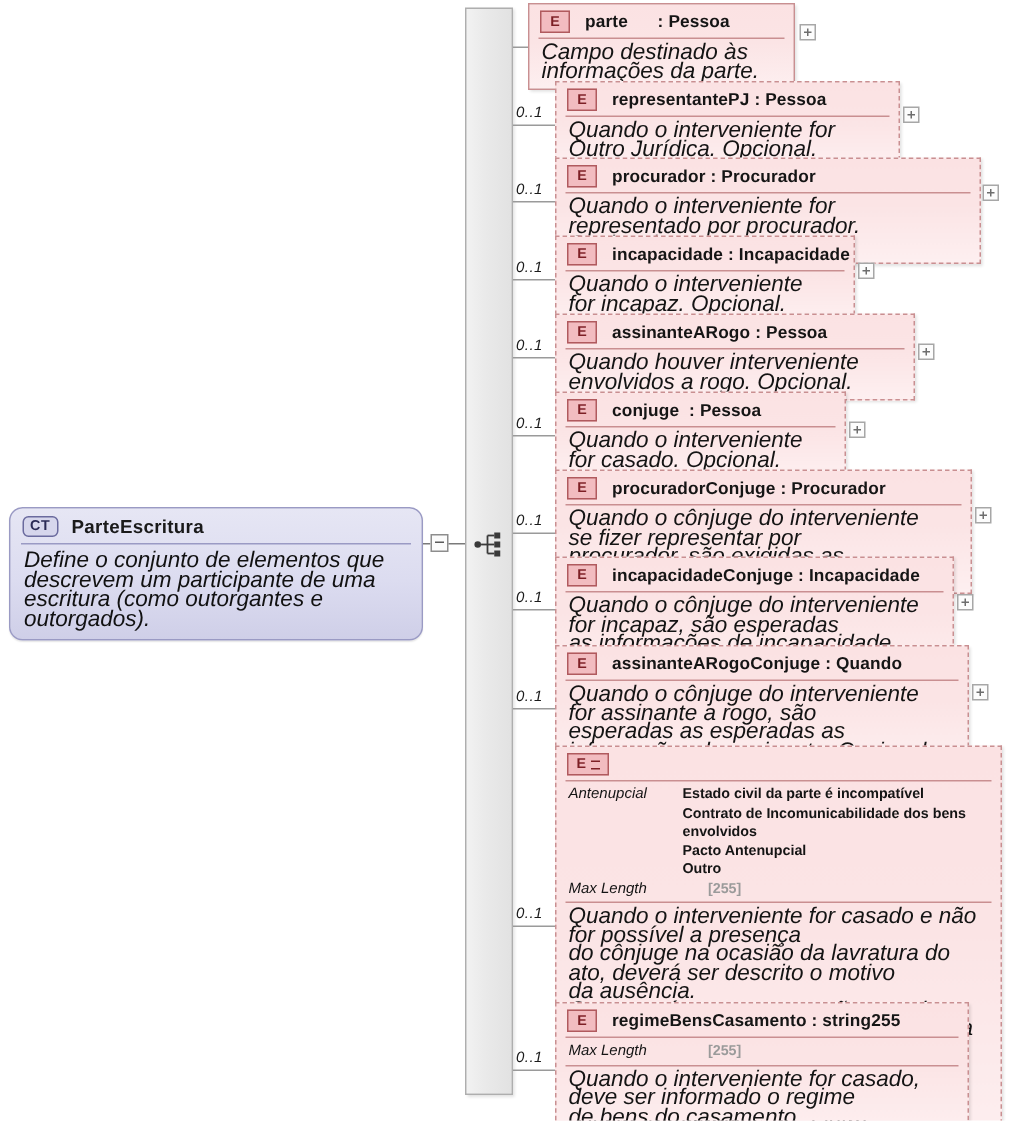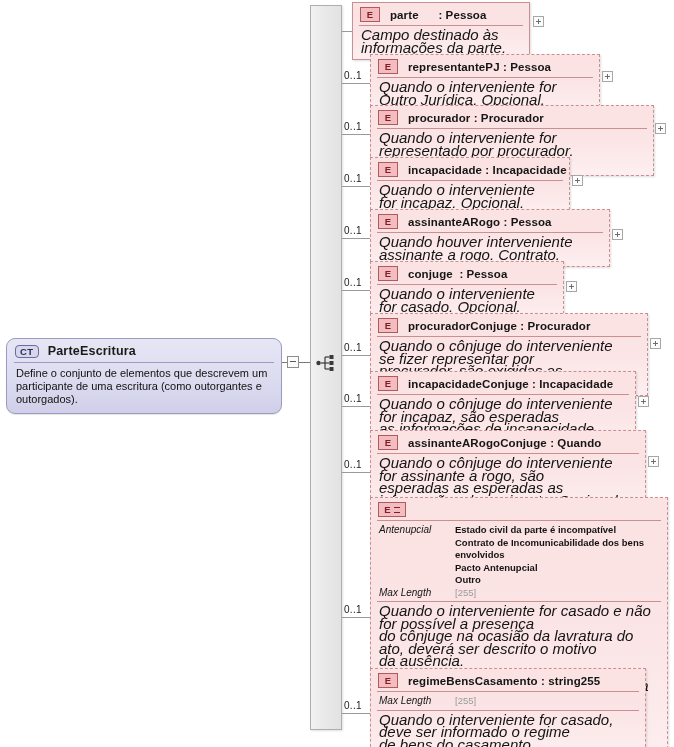--- a/index.html
+++ b/index.html
@@ -28,21 +28,21 @@
     top: 338px;
     width: 276px;
     box-sizing: border-box;
     border: 1px solid #9a9ac4;
     border-radius: 9px;
     background: linear-gradient(to bottom, #e6e6f4 0%, #dcdcf0 55%, #cfcfe8 100%);
     box-shadow: 0 1px 1px rgba(0,0,0,0.10);
   }
   .ct-header {
     display: flex;
-    align-items: flex-end;
+    align-items: flex-start;
     padding: 5px 8px 4px 8px;
   }
   .ct-badge {
     display: inline-block;
     border: 1px solid #6a6a9e;
     border-radius: 4px;
     background: #d6d6ec;
     color: #2a2a55;
     font-size: 9.5px;
     font-weight: bold;
@@ -56,21 +56,22 @@
     font-weight: bold;
     color: #1a1a1a;
     letter-spacing: 0.2px;
   }
   .ct-sep {
     height: 1px;
     background: #9a9ac4;
     margin: 0 7px;
   }
   .ct-doc {
-    font-size: 11px;
+    font-style: italic;
+    font-size: 15px;
     line-height: 13px;
     padding: 4px 9px 7px 9px;
     color: #111;
   }
 
   
   .ct-stub {
     position: absolute;
     left: 282px;
     top: 362px;
@@ -214,27 +215,29 @@
     color: #141414;
   }
   .facet-values {
     font-weight: bold;
     font-size: 9.5px;
     line-height: 12.5px;
     color: #141414;
     white-space: pre-line;
   }
   .facet-values.dim {
-    font-weight: normal;
+    font-weight: bold;
     color: #9a9a9a;
+    margin-left: 17px;
   }
 
   
   .card {
     position: absolute;
+    font-style: italic;
     font-size: 10px;
     color: #1b1b1b;
     letter-spacing: 0.3px;
   }
 
   
   .plus {
     position: absolute;
     width: 11px;
     height: 11px;
@@ -342,21 +345,21 @@
         <div class="el-sep"></div>
         <div class="el-doc">Quando o interveniente for incapaz. Opcional.</div>
       </div>
       <div class="plus" style="left: 572px; top: 175px;"></div>
       <div class="el" style="left: 370px; top: 209px; width: 240px;">
         <div class="el-header">
           <span class="e-badge">E</span>
           <span class="el-name">assinanteARogo : Pessoa</span>
         </div>
         <div class="el-sep"></div>
-        <div class="el-doc">Quando houver interveniente assinante a rogo. Contrato.</div>
+        <div class="el-doc">Quando houver interveniente envolvidos a rogo. Opcional.</div>
       </div>
       <div class="plus" style="left: 612px; top: 229px;"></div>
       <div class="el" style="left: 370px; top: 261px; width: 194px;">
         <div class="el-header">
           <span class="e-badge">E</span>
           <span class="el-name">conjuge  : Pessoa</span>
         </div>
         <div class="el-sep"></div>
         <div class="el-doc">Quando o interveniente for casado. Opcional.</div>
       </div>

